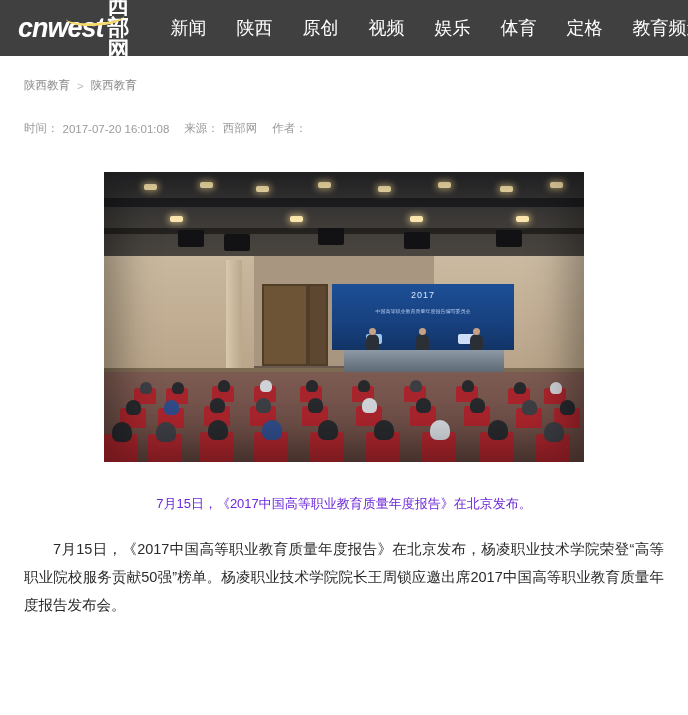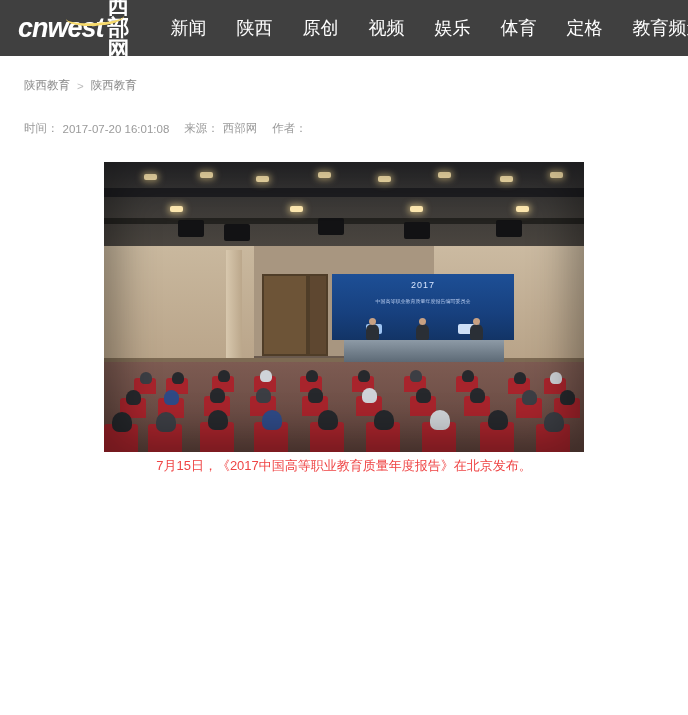--- a/index.html
+++ b/index.html
@@ -91,21 +91,21 @@
     color: #9a9a9a;
     display: flex;
     align-items: center;
     gap: 4px;
     padding-bottom: 8px;
   }
   .meta .spacer { display: inline-block; width: 7px; }
 
   
   .photo-wrap {
-    margin-top: 18px;
+    margin-top: 28px;
     display: flex;
     justify-content: center;
   }
   .photo {
     width: 480px;
     height: 290px;
     position: relative;
     overflow: hidden;
     background: #6a5a4e;
   }
@@ -203,24 +203,24 @@
   }
   .head.light { background: #3c3e44; }
   .head.white { background: #cfd3d8; }
   .head.blue  { background: #2f4a86; }
   .ph-vign {
     position:absolute; inset:0;
     box-shadow: inset 0 0 40px 14px rgba(0,0,0,.35);
   }
 
   .caption {
-    margin-top: 4px;
+    margin-top: 32px;
     text-align: center;
     font-size: 13px;
-    color: #ef4444;
+    color: #6d28d9;
     line-height: 1.6;
   }
   .body-p {
     margin-top: 20px;
     font-size: 14.5px;
     color: #2a2a2a;
     line-height: 1.95;
     text-indent: 2em;
     text-align: justify;
   }
@@ -383,13 +383,14 @@
         <div class="head" style="left:384px; top:42px; width:20px; height:20px;"></div>
         <div class="head light" style="left:440px; top:44px; width:20px; height:20px;"></div>
       </div>
 
       <div class="ph-vign"></div>
     </div>
   </div>
 
   <div class="caption">7月15日，《2017中国高等职业教育质量年度报告》在北京发布。</div>
 
+  <p class="body-p">7月15日，《2017中国高等职业教育质量年度报告》在北京发布，杨凌职业技术学院荣登“高等职业院校服务贡献50强”榜单。杨凌职业技术学院院长王周锁应邀出席2017中国高等职业教育质量年度报告发布会。</p>
 </div>
 
 </body></html>

